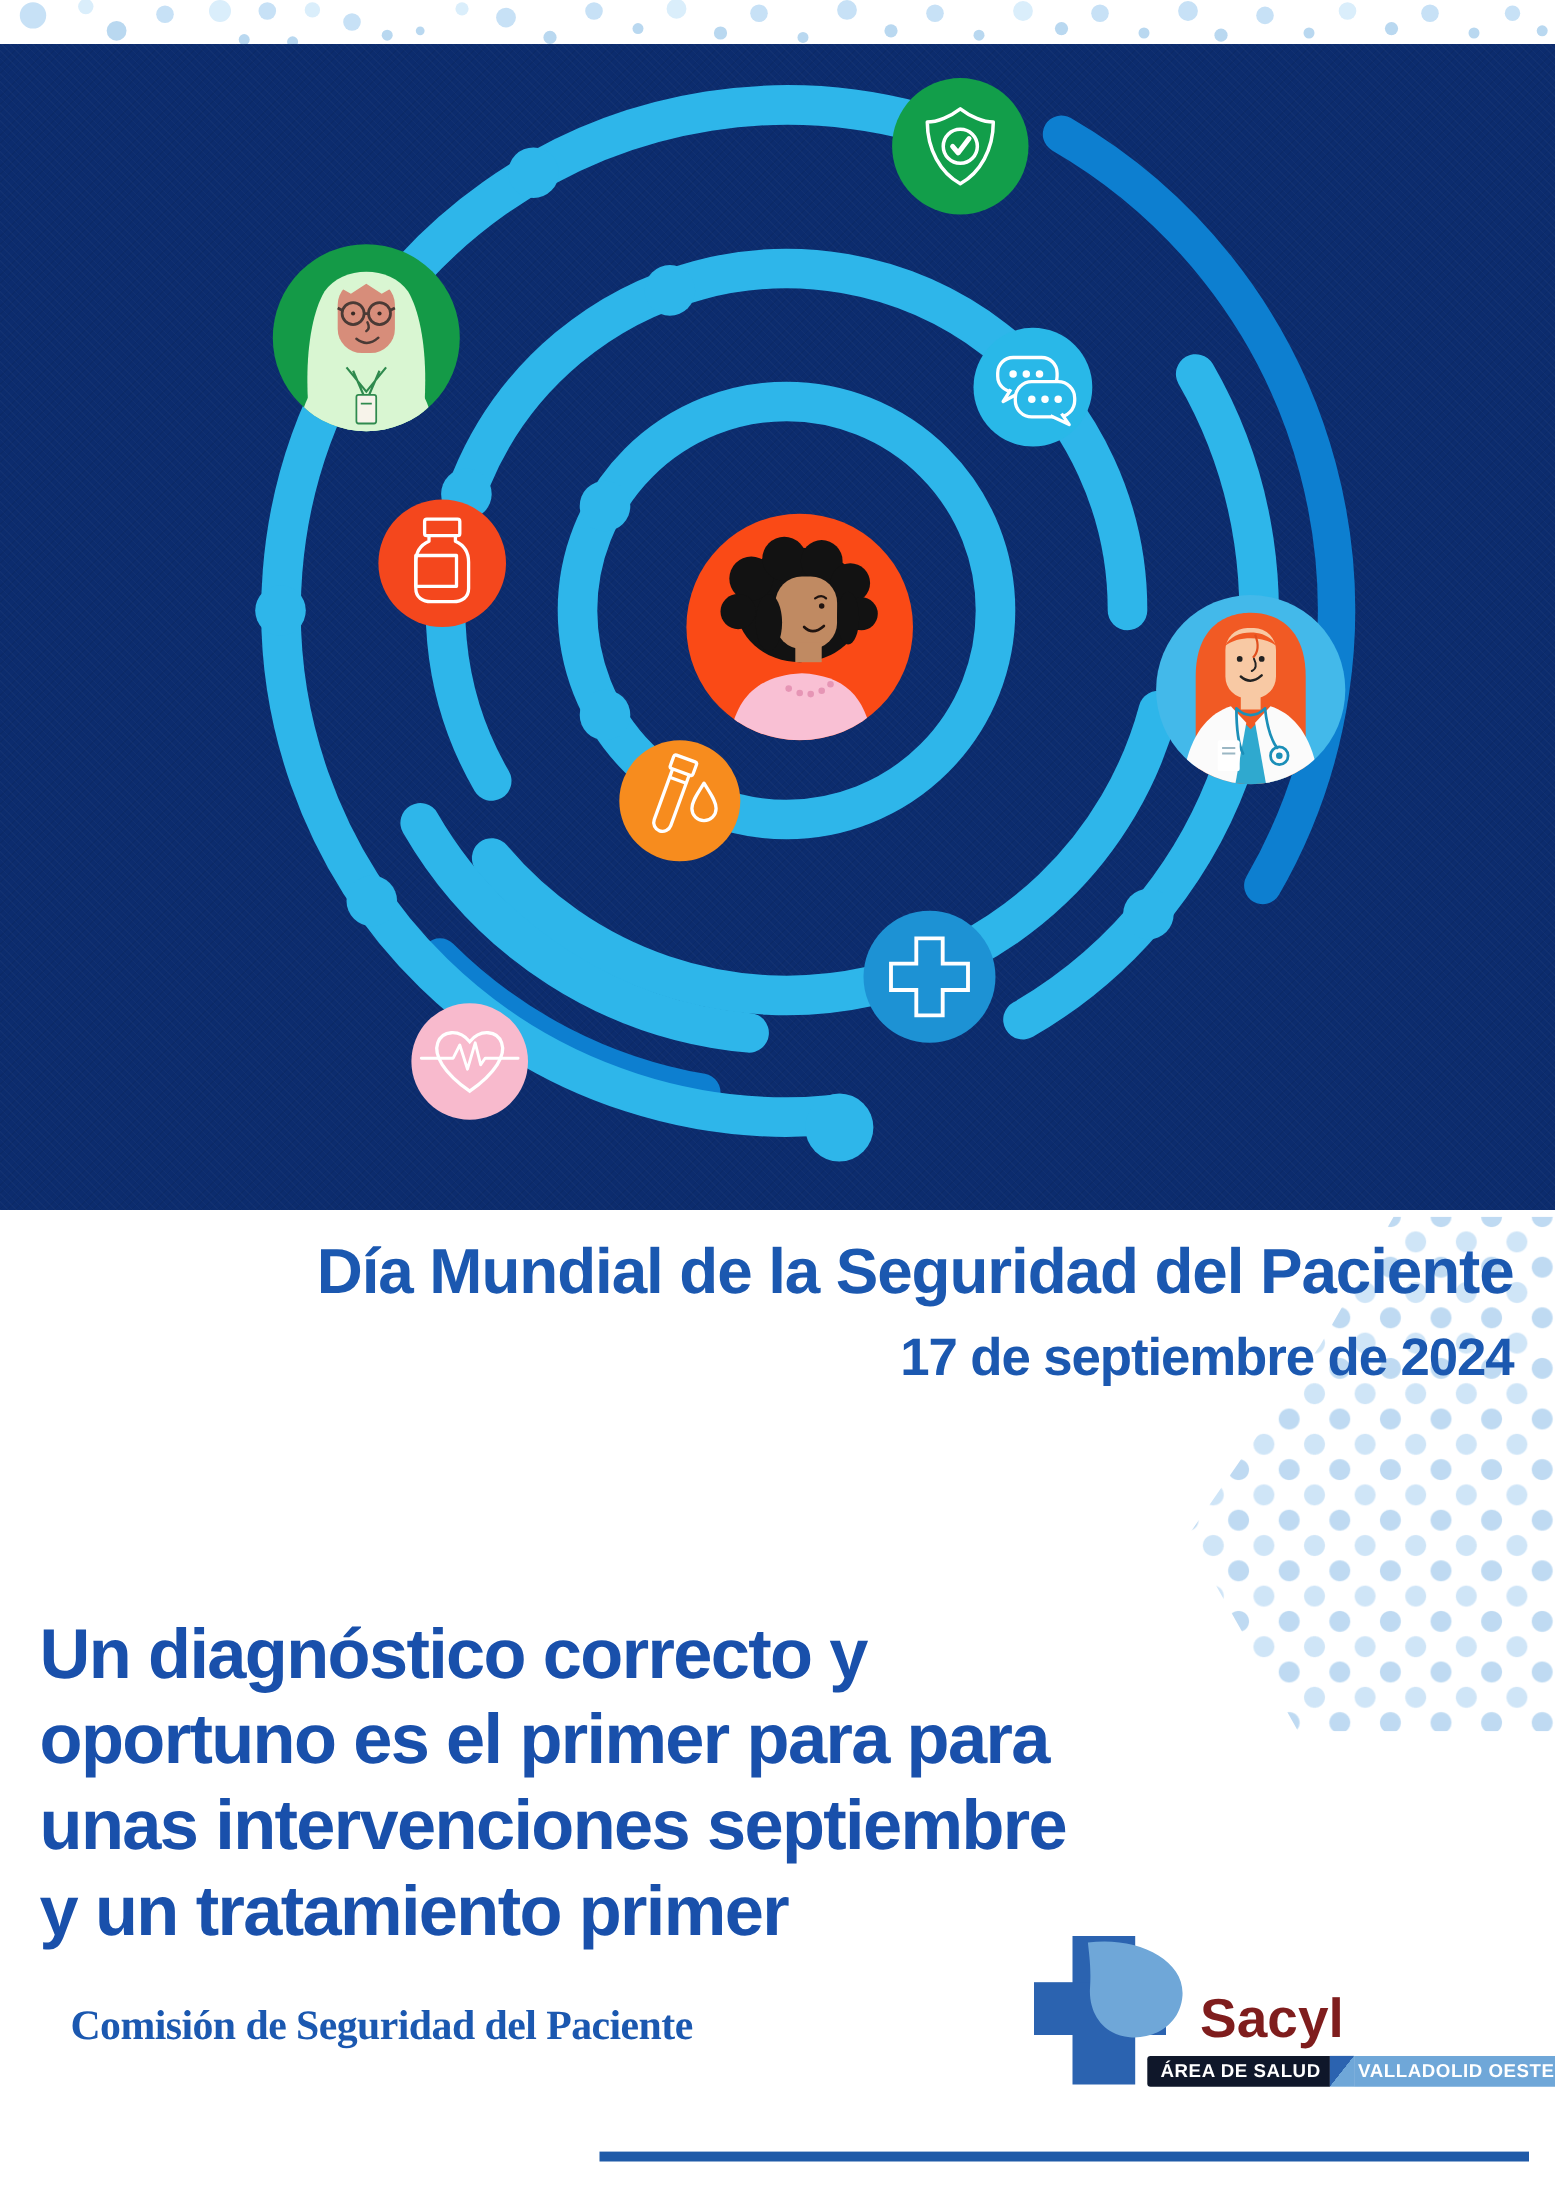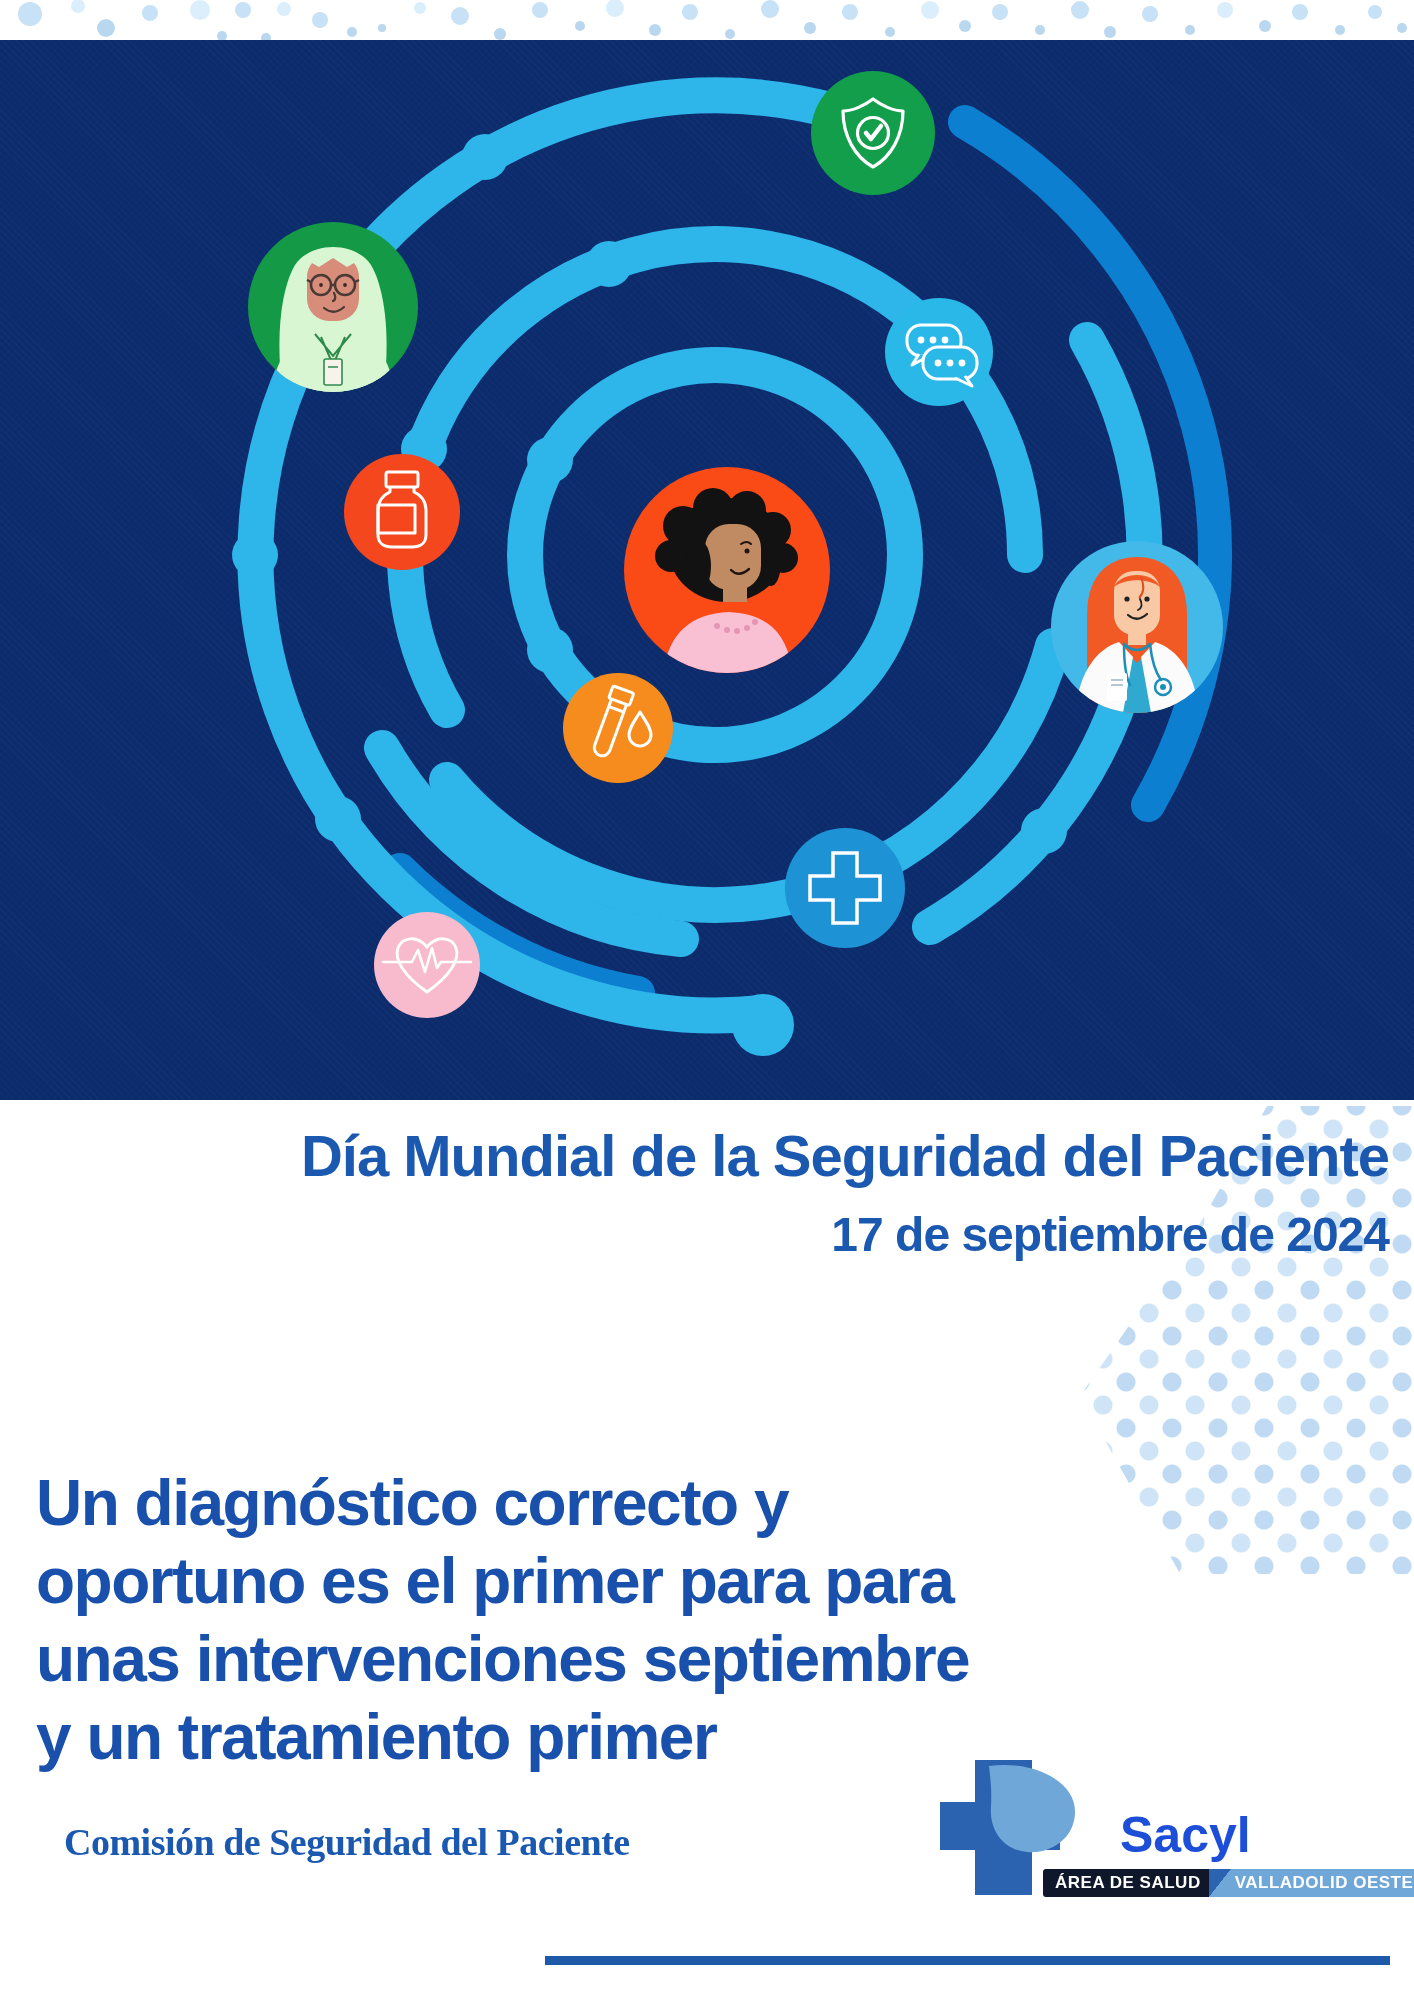--- a/index.html
+++ b/index.html
@@ -23,37 +23,37 @@
     left:1080px;top:1106px;width:334px;height:468px;z-index:1;
     background-image:
       radial-gradient(circle, #cde4f7 9px, transparent 10px),
       radial-gradient(circle, #bcd9f2 9px, transparent 10px);
     background-size:46px 46px,46px 46px;
     background-position:0 0,23px 23px;
     clip-path:polygon(56% 0,100% 0,100% 100%,30% 100%,0 62%,36% 25%);
     opacity:.95;
   }
   .title-block{
-    left:0;right:25px;top:1124px;text-align:right;z-index:2;color:#1b58b0;
+    left:0;right:38px;top:1124px;text-align:right;z-index:2;color:#1b58b0;
   }
   .title-line1{font-size:58px;font-weight:700;letter-spacing:-1px;line-height:1.12;}
   .title-line2{font-size:48px;font-weight:700;letter-spacing:-1px;line-height:1.1;margin-top:20px;}
   .message-block{
     left:36px;top:1464px;z-index:2;color:#1950ab;
     font-size:64px;font-weight:700;letter-spacing:-1.5px;line-height:78px;
   }
   .committee{
     left:64px;top:1820px;z-index:2;color:#1b58b0;
     font-size:38px;font-weight:700;letter-spacing:-0.5px;font-family:Liberation Serif, serif;
   }
   
   .logo{left:935px;top:1752px;width:460px;height:152px;z-index:2;}
   .cross-v{left:40px;top:8px;width:57px;height:135px;background:#2b63b0;}
   .cross-h{left:5px;top:50px;width:120px;height:48px;background:#2b63b0;}
-  .sacyl-word{left:156px;top:54px;font-size:50px;font-weight:700;color:#1d4ed8;letter-spacing:0;margin-left:29px;}
+  .sacyl-word{left:156px;top:54px;font-size:50px;font-weight:700;color:#7f1d1d;letter-spacing:0;}
   .banner{left:108px;top:117px;height:28px;display:flex;align-items:stretch;}
   .banner-area{
     background:#0f172a;color:#fff;font-size:17px;font-weight:700;
     line-height:28px;padding:0 8px 0 12px;letter-spacing:.5px;border-radius:3px 0 0 3px;
     white-space:nowrap;
   }
   .banner-notch{
     width:22px;height:28px;
     background:linear-gradient(to bottom right,#2b63b0 49.5%,#6fa7d8 50%);
   }

